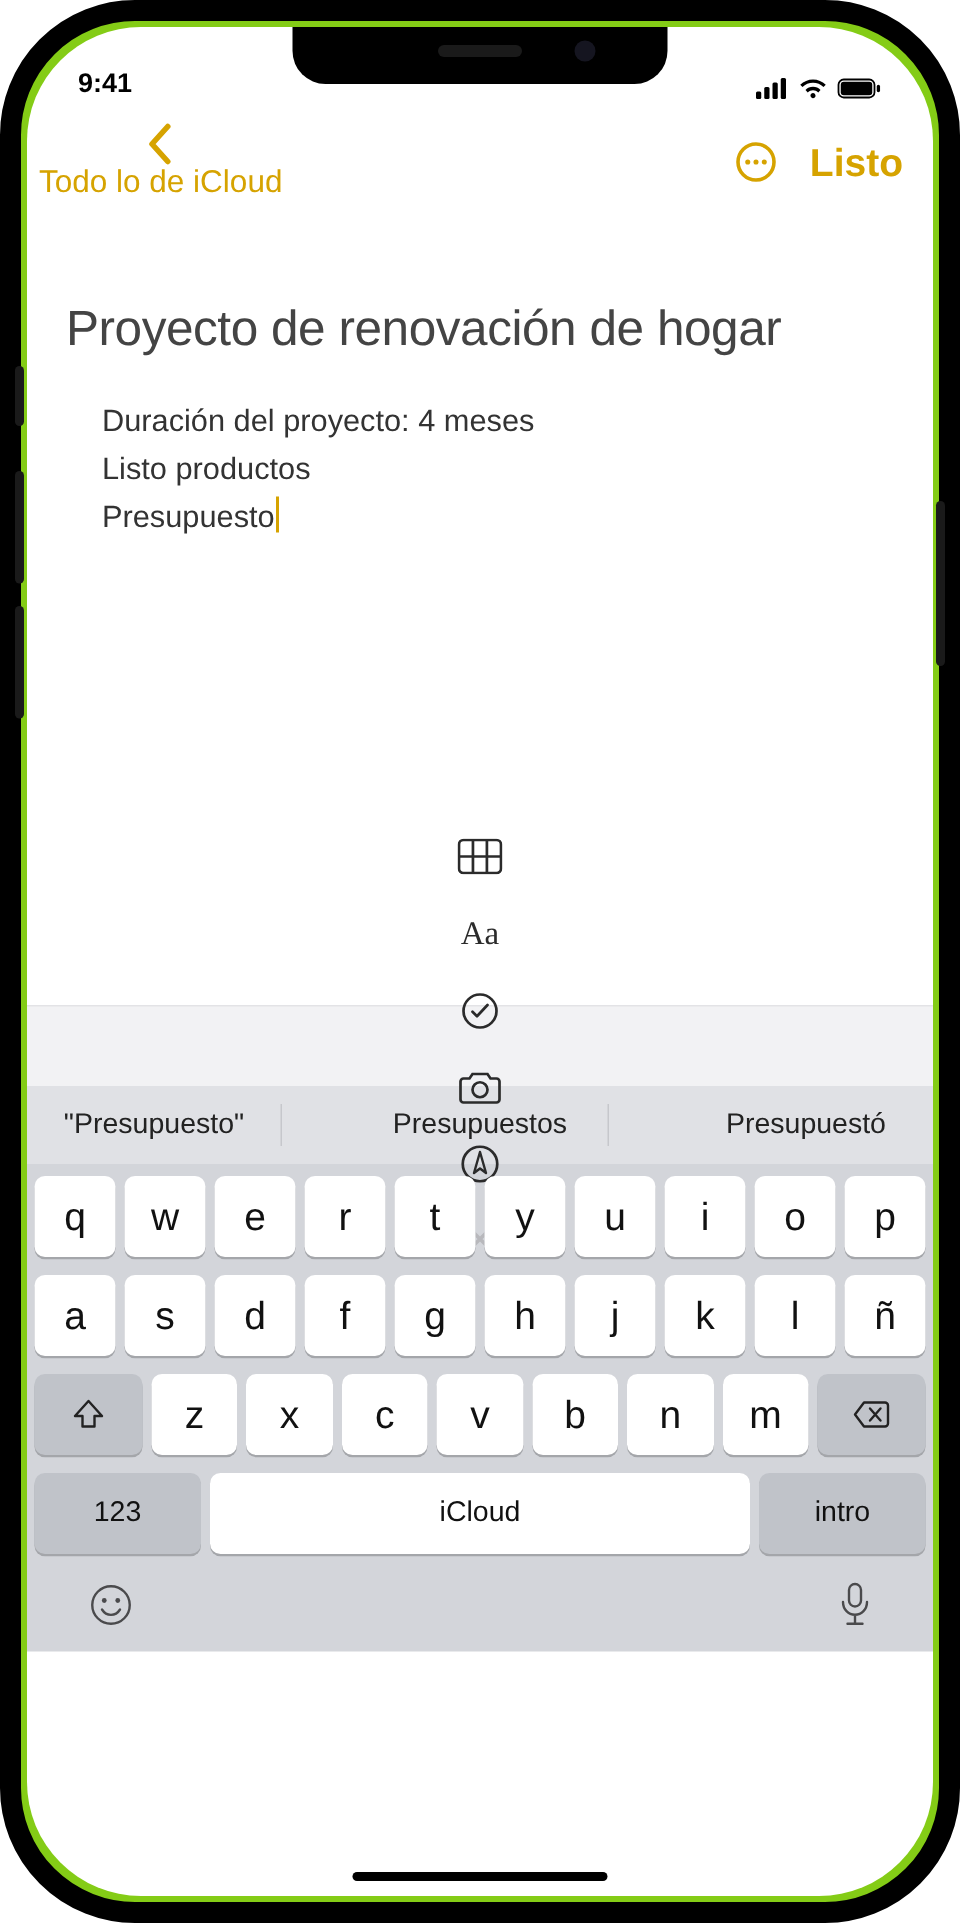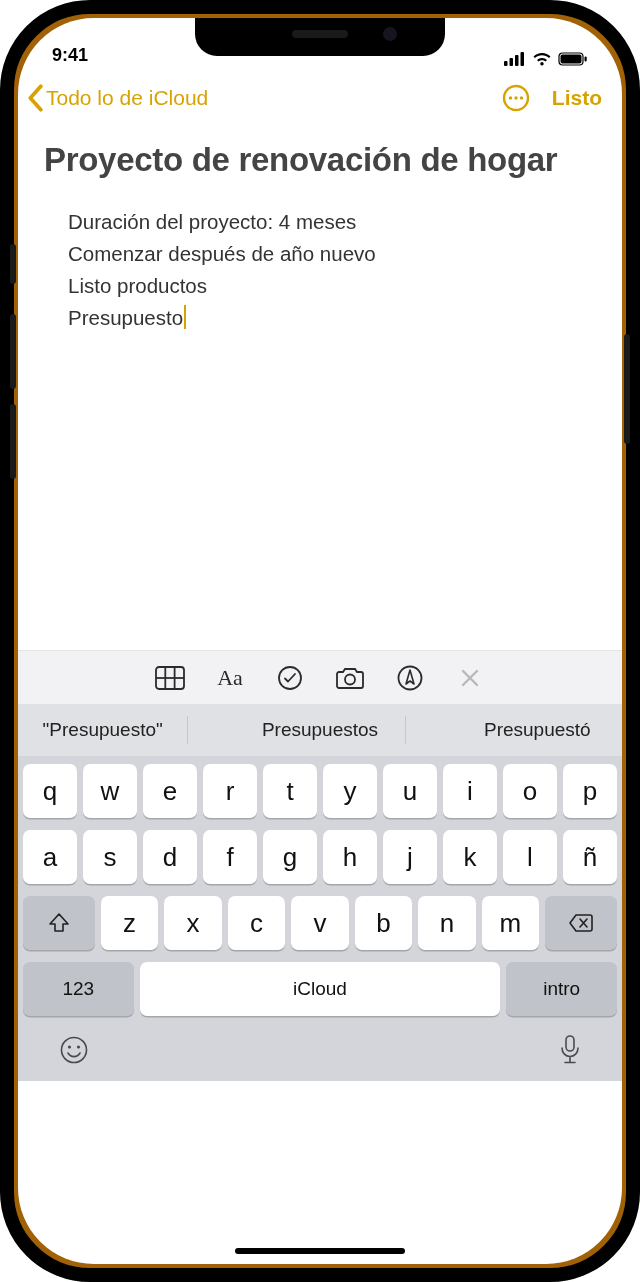--- a/index.html
+++ b/index.html
@@ -1,52 +1,52 @@
 <!DOCTYPE html>
 <html><head>
   <meta charset="utf-8">
   <style>
     * { margin:0; padding:0; box-sizing:border-box; font-family:-apple-system, "Helvetica Neue", Arial, sans-serif; -webkit-font-smoothing:antialiased; }
     body { background:#fff; width:640px; height:1282px; overflow:hidden; }
 
     
-    .phone-frame { position:absolute; inset:0; border:14px solid #000; border-radius:90px; background:#a16207; }
+    .phone-frame { position:absolute; inset:0; border:14px solid #000; border-radius:90px; background:#84cc16; }
     .phone-inner { position:absolute; inset:4px; border-radius:76px; background:#fff; overflow:hidden; }
 
     .side-btn { position:absolute; background:#1a1a1a; border-radius:4px; }
     .side-btn.l1 { left:-4px; top:230px; width:6px; height:40px; }
     .side-btn.l2 { left:-4px; top:300px; width:6px; height:75px; }
     .side-btn.l3 { left:-4px; top:390px; width:6px; height:75px; }
     .side-btn.r1 { right:-4px; top:320px; width:6px; height:110px; }
 
     .notch { position:absolute; top:0; left:50%; transform:translateX(-50%); width:250px; height:38px; background:#000; border-bottom-left-radius:22px; border-bottom-right-radius:22px; z-index:10; }
     .notch .speaker{position:absolute;top:12px;left:50%;transform:translateX(-50%);width:56px;height:8px;background:#1a1a1a;border-radius:4px;}
     .notch .cam{position:absolute;top:9px;right:48px;width:14px;height:14px;background:#151520;border-radius:50%;}
 
     
     .status-bar { height:50px; display:flex; align-items:flex-end; justify-content:space-between; padding:0 34px 2px 34px; font-weight:600; font-size:18px; }
     .status-right { display:flex; align-items:center; gap:6px; }
     .status-right svg { display:block; }
 
     
     .nav-bar { display:flex; align-items:center; padding:14px 20px 6px 8px; }
-    .back { display:flex; align-items:center; color:#d6a300; font-size:21px; font-weight:400; }
+    .back { display:flex; align-items:center; color:#d6a300; font-size:21px; font-weight:400;flex-direction:column; }
     .back svg { margin-right:2px; }
     .nav-spacer { flex:1; }
     .more-btn { width:32px; height:32px; display:flex; align-items:center; justify-content:center; margin-right:20px; }
-    .done-btn { color:#d6a300; font-size:21px; font-weight:600; }
+    .done-btn { color:#d6a300; font-size:26px; font-weight:600; }
 
     
     .note-area { padding:20px 26px 0 26px; height:530px; color:#333;}
-    .note-title { font-size:33px; font-weight:700; line-height:1.22; color:#444; letter-spacing:-0.3px;}
+    .note-title { font-size:33px; font-weight:400; line-height:1.22; color:#444; letter-spacing:-0.3px;margin-top:39px;}
     .note-body { margin-top:26px; font-size:20.5px; line-height:1.55; color:#333;margin-left:24px;}
     .cursor { display:inline-block; width:2px; height:24px; background:#d6a300; vertical-align:-4px; margin-left:1px;}
 
     
-    .format-bar { height:54px; background:#f2f2f4; border-top:1px solid #e3e3e6; display:flex; align-items:center; justify-content:center; gap:26px; }
+    .format-bar { height:54px; background:#f2f2f4; border-top:1px solid #e3e3e6; display:flex; align-items:center; justify-content:center; gap:26px;flex-direction:column; }
     .format-bar .fmt { width:34px; height:34px; display:flex; align-items:center; justify-content:center; color:#2b2b2b; }
     .format-bar .fmt.dim { color:#b8b8bc; }
 
     
     .suggest-bar { height:52px; background:#e0e1e5; display:flex; align-items:stretch; }
     .sugg { flex:1; display:flex; align-items:center; justify-content:center; font-size:19px; color:#222; }
     .sugg + .sugg { position:relative;padding-left:48px; }
     .sugg + .sugg::before { content:""; position:absolute; left:0; top:12px; bottom:12px; width:1px; background:#c6c7cc; }
 
     
@@ -121,21 +121,20 @@
             <circle cx="19.5" cy="14" r="1.7" fill="#d6a300"></circle>
           </svg>
       </div>
       <div class="done-btn">Listo</div>
     </div>
 
     <div class="note-area">
       <div class="note-title">Proyecto de renovación de hogar</div>
       <div class="note-body">
         <div>Duración del proyecto: 4 meses</div>
-        <div>Comenzar después de año nuevo</div>
         <div>Listo productos</div>
         <div><span>Presupuesto</span><span class="cursor"></span></div>
       </div>
     </div>
 
     <div class="format-bar">
       <div class="fmt">
         <svg width="30" height="24" viewBox="0 0 30 24">
             <rect x="1" y="1" width="28" height="22" rx="3" stroke="#2b2b2b" stroke-width="1.8" fill="none"></rect>
             <line x1="1" y1="12" x2="29" y2="12" stroke="#2b2b2b" stroke-width="1.8"></line>

